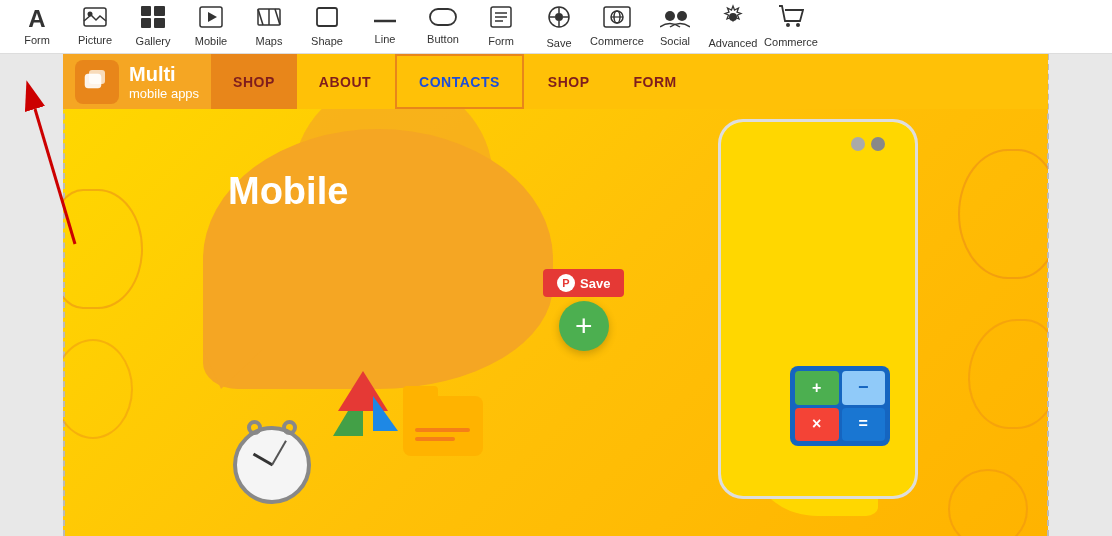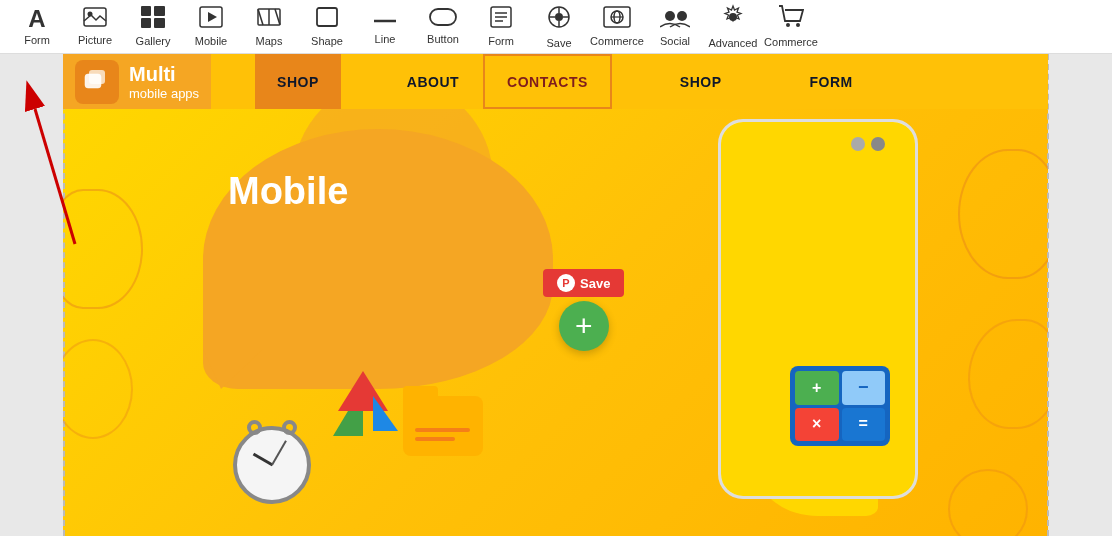--- a/index.html
+++ b/index.html
@@ -89,27 +89,26 @@
     #nav-links {
       display: flex;
       align-items: center;
       height: 55px;
     }
     .nav-link {
       padding: 0 22px;
       height: 55px;
       display: flex;
       align-items: center;
-      color: #0f172a;
+      color: #7f1d1d;
       font-size: 14px;
       font-weight: 600;
       cursor: pointer;
       text-transform: uppercase;
       letter-spacing: 0.5px;
-      margin-left: 44px;
     }
     .nav-link.active {
       background: #e8861a;
     }
     .nav-link.contacts {
       background: transparent;
       border: 2px solid #e8861a;
       color: #c0392b;
     }
 
@@ -602,21 +601,21 @@
           </svg>
         </div>
         <div id="logo-text">
           <div class="multi">Multi</div>
           <div class="subtitle">mobile apps</div>
         </div>
       </div>
       <div id="nav-links">
         <div class="nav-link active">SHOP</div>
         <div class="nav-link">ABOUT</div>
-        <div class="nav-link contacts" style="color:#7f1d1d; border:2px solid #e8861a; margin:0 2px;">CONTACTS</div>
+        <div class="nav-link contacts" style="color:#1d4ed8; border:2px solid #e8861a; margin:0 2px;">CONTACTS</div>
         <div class="nav-link">SHOP</div>
         <div class="nav-link">FORM</div>
       </div>
     </div>
 
     <div id="hero">
 
       <div style="position:absolute;left:230px;top:-30px;width:200px;height:200px;background:#f5a623;border-radius:50%;opacity:0.7;z-index:1;"></div>
 
       <div id="speech-bubble"></div>

